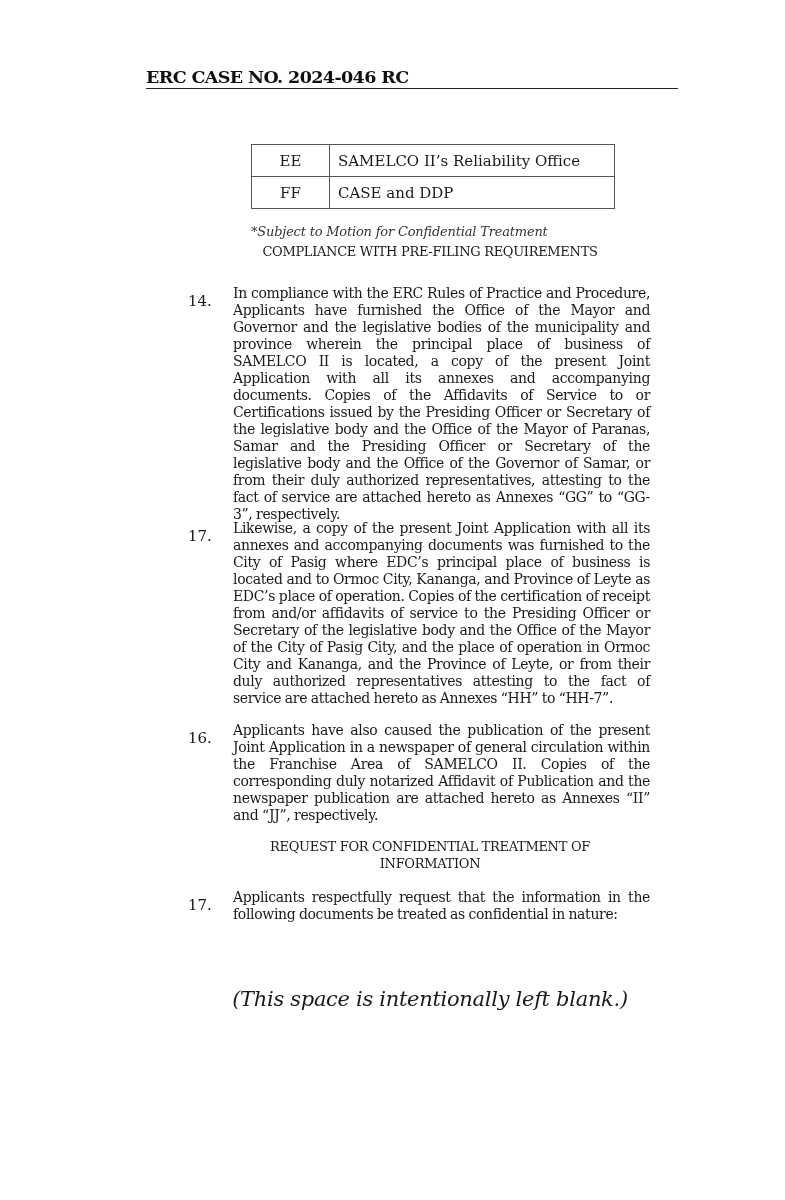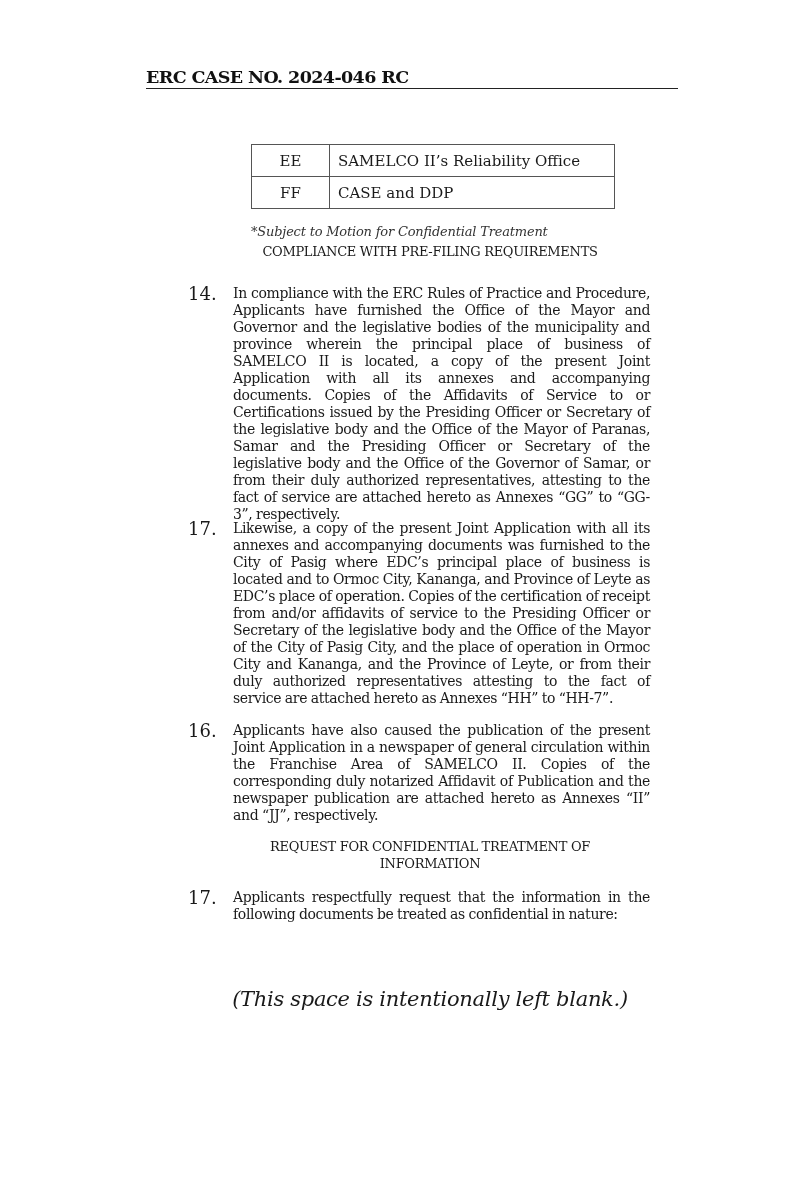--- a/index.html
+++ b/index.html
@@ -78,23 +78,23 @@
       letter-spacing: -0.3px;
     }
     .para {
       position: absolute;
       left: 188px;
       width: 440px;
     }
     .para-num {
       position: absolute;
       left: 0;
-      top: 0;
+      top: 8px;
       font-family: "DejaVu Serif", serif;
-      font-size: 18px;
+      font-size: 15px;
       line-height: 17px;
       color: #1a1a1a;
     }
     .para-text {
       position: absolute;
       left: 45px;
       top: 0;
       width: 417px;
       font-family: "DejaVu Serif", serif;
       font-size: 14px;

